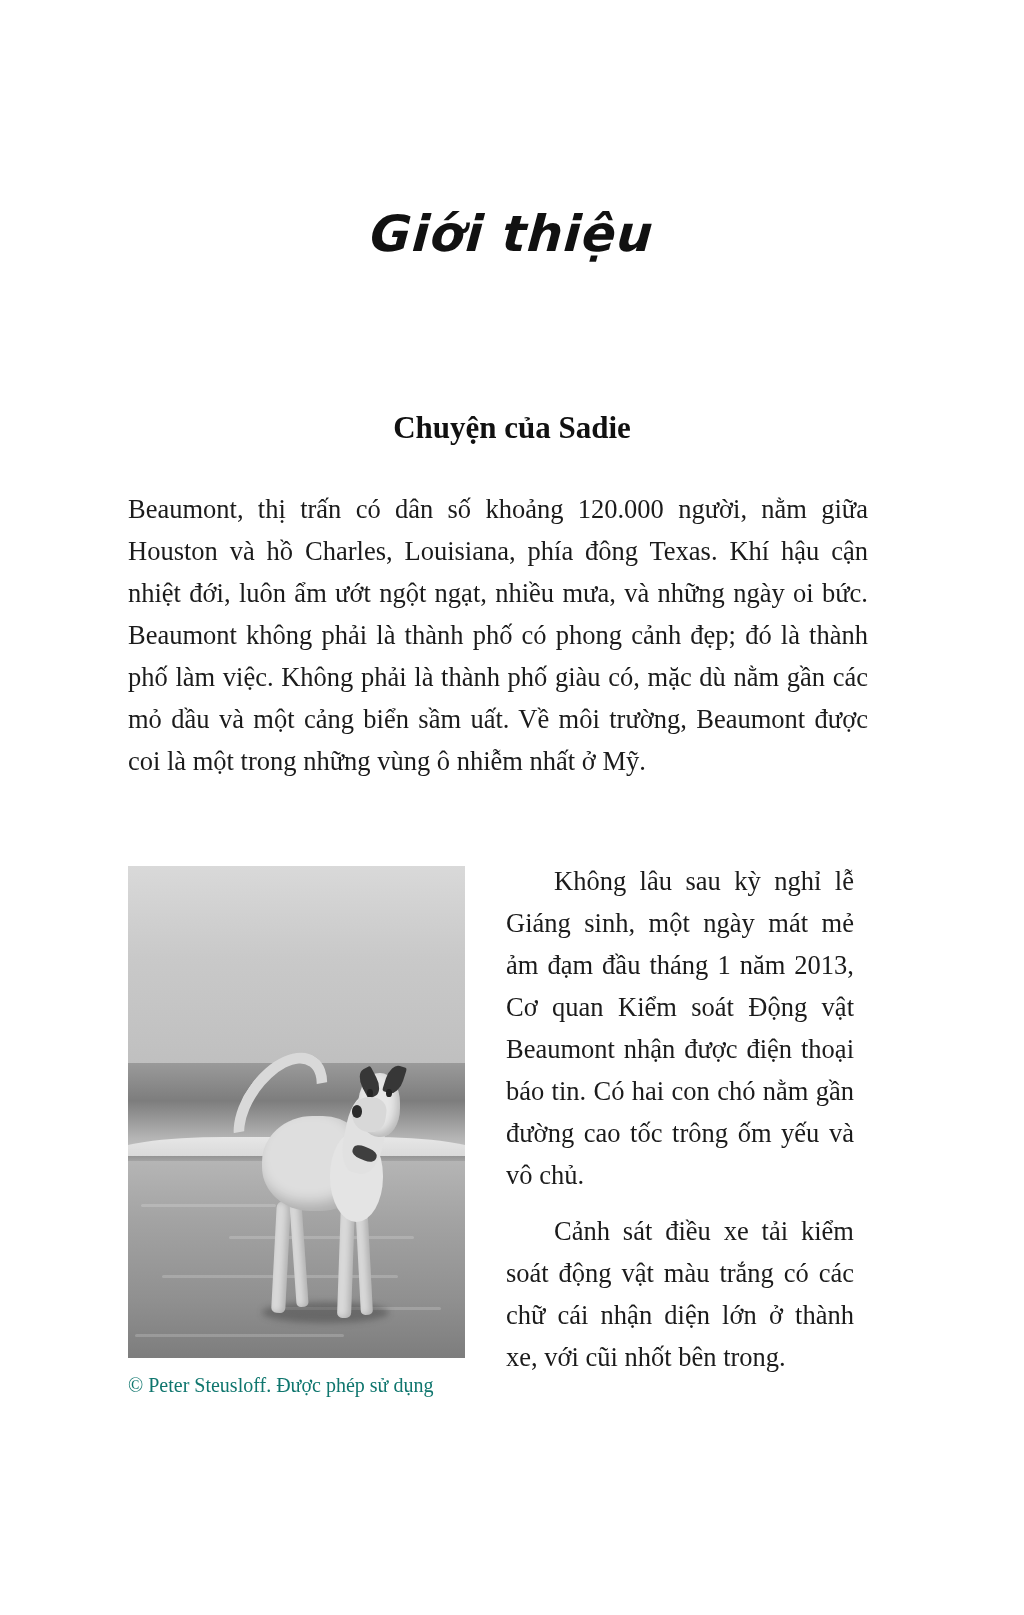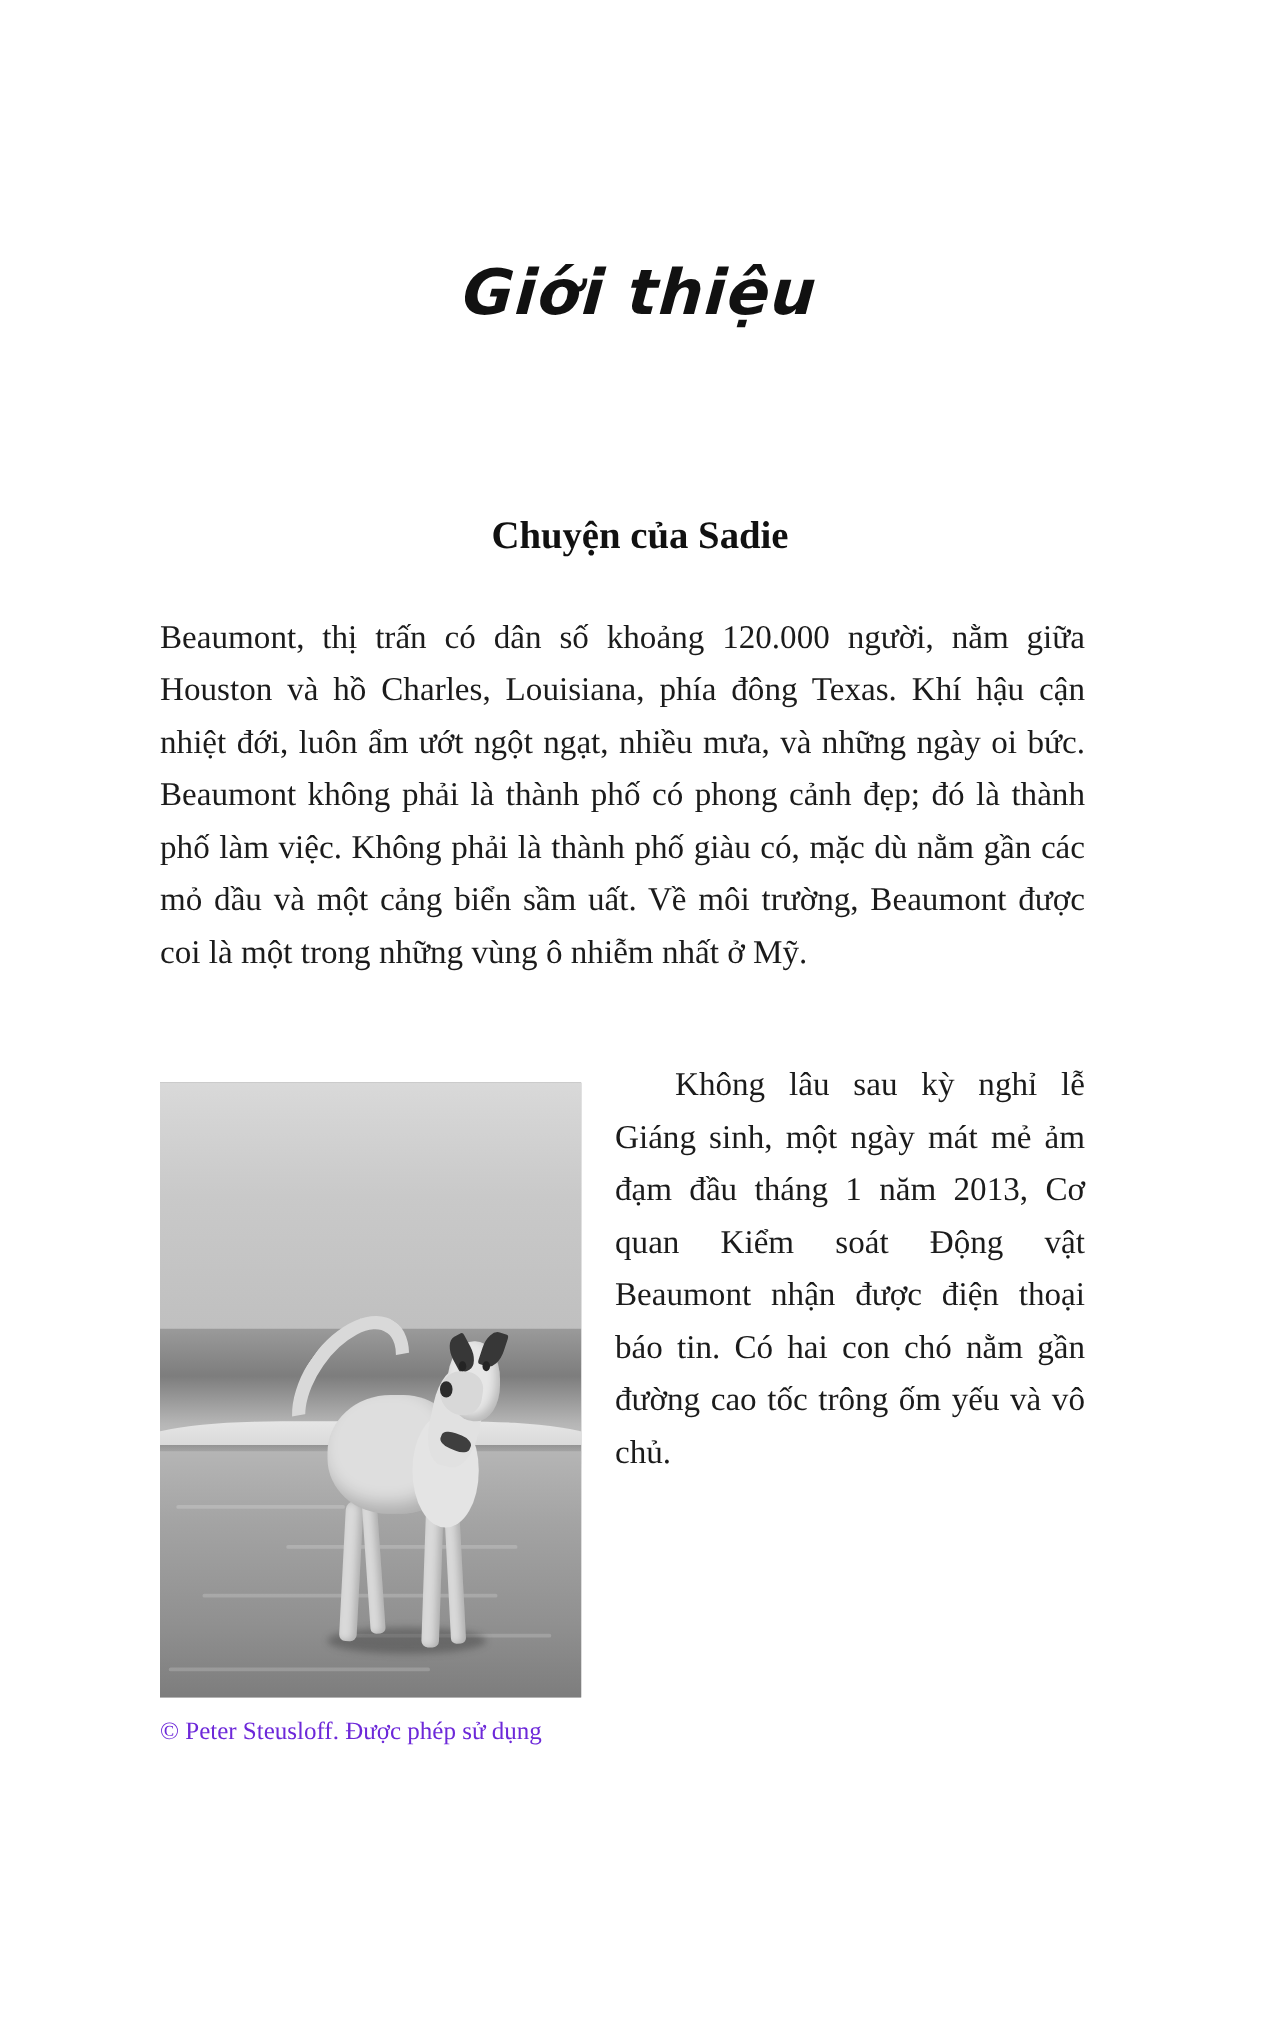--- a/index.html
+++ b/index.html
@@ -167,35 +167,35 @@
   .leg4 { left: 70%; top: 50%; width: 8%; height: 43%; transform: rotate(-3deg); }
   .dog-shadow {
     position: absolute; left: 8%; top: 88%; width: 82%; height: 8%;
     background: rgba(40,40,40,.35); border-radius: 50%; filter: blur(3px);
   }
   .figure-caption {
     margin-top: 14px;
     font-family: "Liberation Serif", serif;
     font-size: 20px;
     line-height: 26px;
-    color: #6d28d9;
+    color: #0f766e;
     text-align: left;
   }
   .side-col {
     position: absolute;
     left: 492px;
     top: 846px;
     width: 376px;
     font-size: 26.5px;
     line-height: 42px;
     text-align: justify;
     text-justify: inter-word;
     color: #1b1b1b;
   }
-  .side-col p { margin: 0; }
+  .side-col p { margin: 14px; }
   .indent { text-indent: 48px; }
 </style>
 </head>
 <body>
 
 <div class="page">
 
   <div class="chapter-title">Giới thiệu</div>
 
   <div class="section-title">Chuyện của Sadie</div>
@@ -235,15 +235,16 @@
         <div class="dog-eye l"></div>
         <div class="dog-eye r"></div>
         <div class="dog-collar"></div>
       </div>
     </div>
     <figcaption class="figure-caption">© Peter Steusloff. Được phép sử dụng</figcaption>
   </figure>
 
   <div class="side-col">
     <p class="indent">Không lâu sau kỳ nghỉ lễ Giáng sinh, một ngày mát mẻ ảm đạm đầu tháng 1 năm 2013, Cơ quan Kiểm soát Động vật Beaumont nhận được điện thoại báo tin. Có hai con chó nằm gần đường cao tốc trông ốm yếu và vô chủ.</p>
+    <p class="indent">Cảnh sát điều xe tải kiểm soát động vật màu trắng có các chữ cái nhận diện lớn ở thành xe, với cũi nhốt bên trong.</p>
   </div>
 
 </div>
 
 </body></html>

